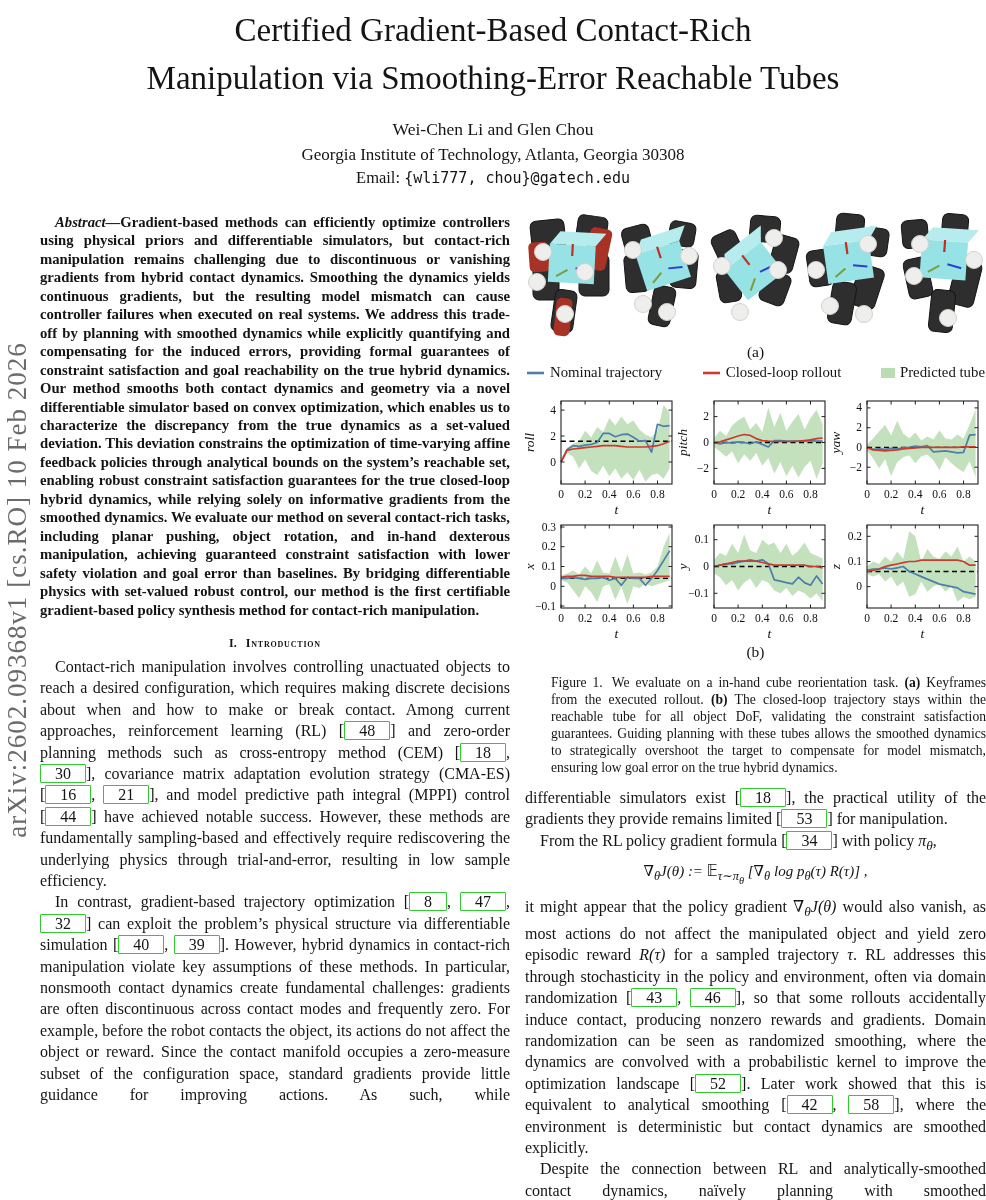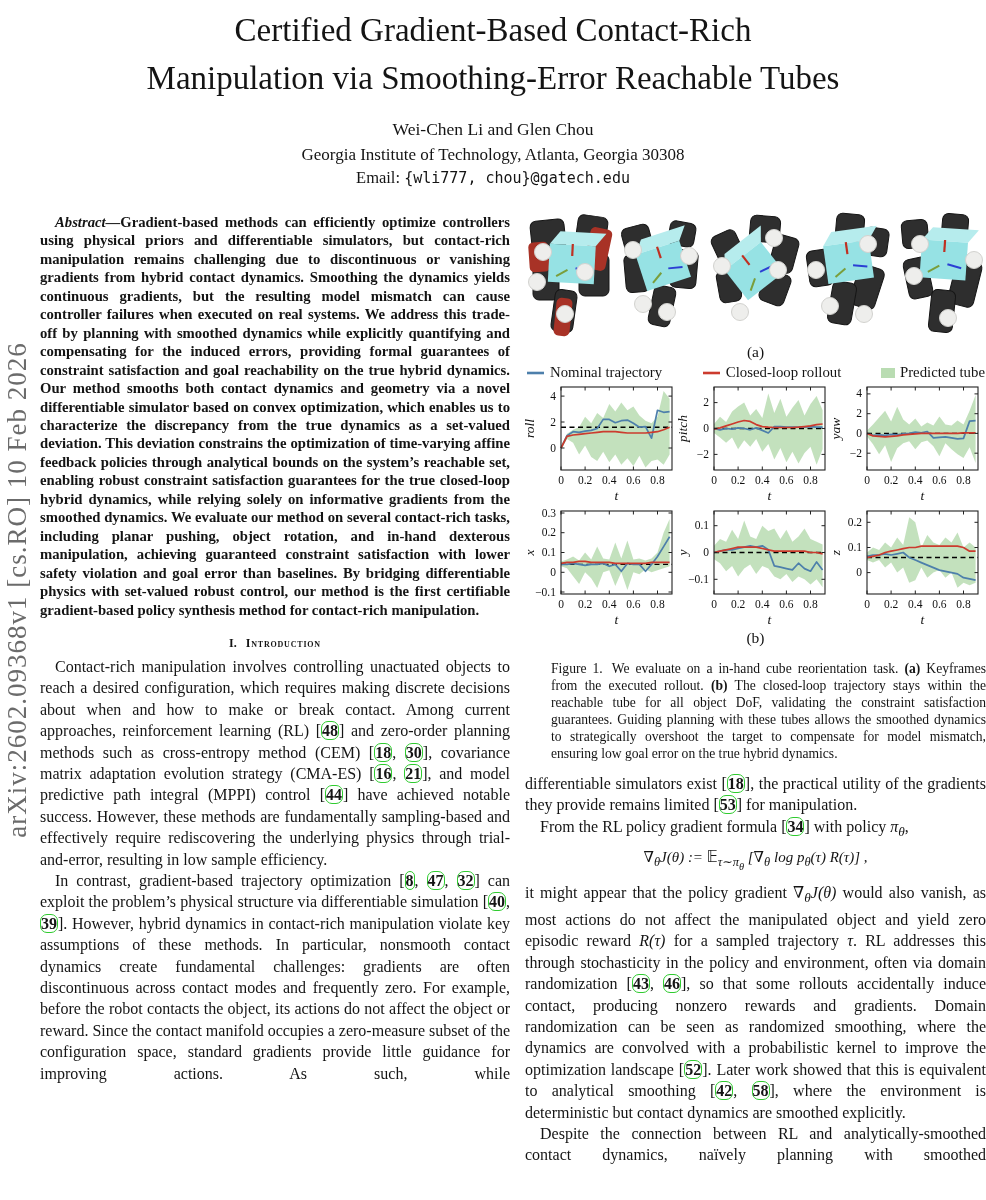--- a/index.html
+++ b/index.html
@@ -17,25 +17,25 @@
   .col-left{position:absolute;left:40px;top:213px;width:470px;text-align:justify;}
   .col-right{position:absolute;left:525px;top:208px;width:461px;}
   .abstract{margin:0;font-weight:bold;font-size:14.7px;line-height:18.45px;text-indent:15px;}
   .abs-label{font-style:italic;}
   .sec{margin:17px 0 5px;text-align:center;font-weight:bold;font-size:12px;}
   .sec .sc{font-variant:small-caps;letter-spacing:0.8px;}
   .sec .secnum{margin-right:9px;}
   .para{margin:0;font-size:16px;line-height:21.4px;text-indent:15px;}
   .noindent{text-indent:0;}
   .fill{text-align-last:justify;}
-  .cite{border:1.2px solid #2fcb2f;border-radius:7px;padding:0 0;font-weight:bold;}
+  .cite{border:1.2px solid #2fcb2f;border-radius:1px;padding:0 14px;}
   .keyframes{display:flex;justify-content:space-between;align-items:flex-start;height:132px;}
   .fig-label{text-align:center;font-size:15.5px;margin:3px 0 3px;}
   .legend{display:flex;justify-content:space-between;align-items:center;
-          font-size:14.8px;margin:3px 0 1px;padding:0 1px;text-align:right;}
+          font-size:14.8px;margin:3px 0 15px;padding:0 1px;text-align:right;}
   .lg{display:flex;align-items:center;gap:5px;white-space:nowrap;}
   .plots{display:grid;grid-template-columns:repeat(3,153px);row-gap:4px;}
   .plots svg{display:block;}
   svg text.tick{font-size:11.5px;font-family:"Liberation Serif","DejaVu Serif",serif;fill:#111;}
   svg text.axlabel{font-size:13.5px;font-style:italic;font-family:"Liberation Serif","DejaVu Serif",serif;fill:#111;}
   .caption{font-size:13.6px;line-height:17px;text-align:justify;margin-top:13px;margin-left:26px;}
   .capno{margin-right:9px;}
   .rc-body{margin-top:11px;text-align:justify;}
   .formula{font-style:italic;text-align:center;font-size:15px;margin:5px 0;text-indent:0;
            text-align-last:center;}

